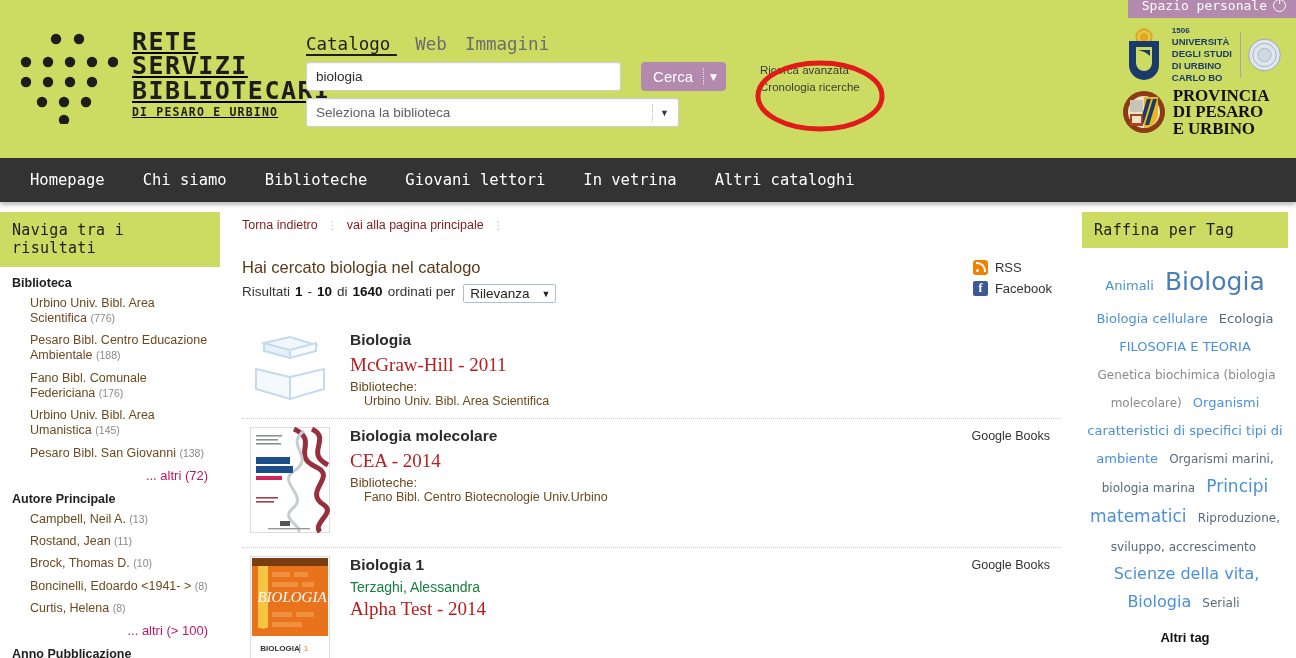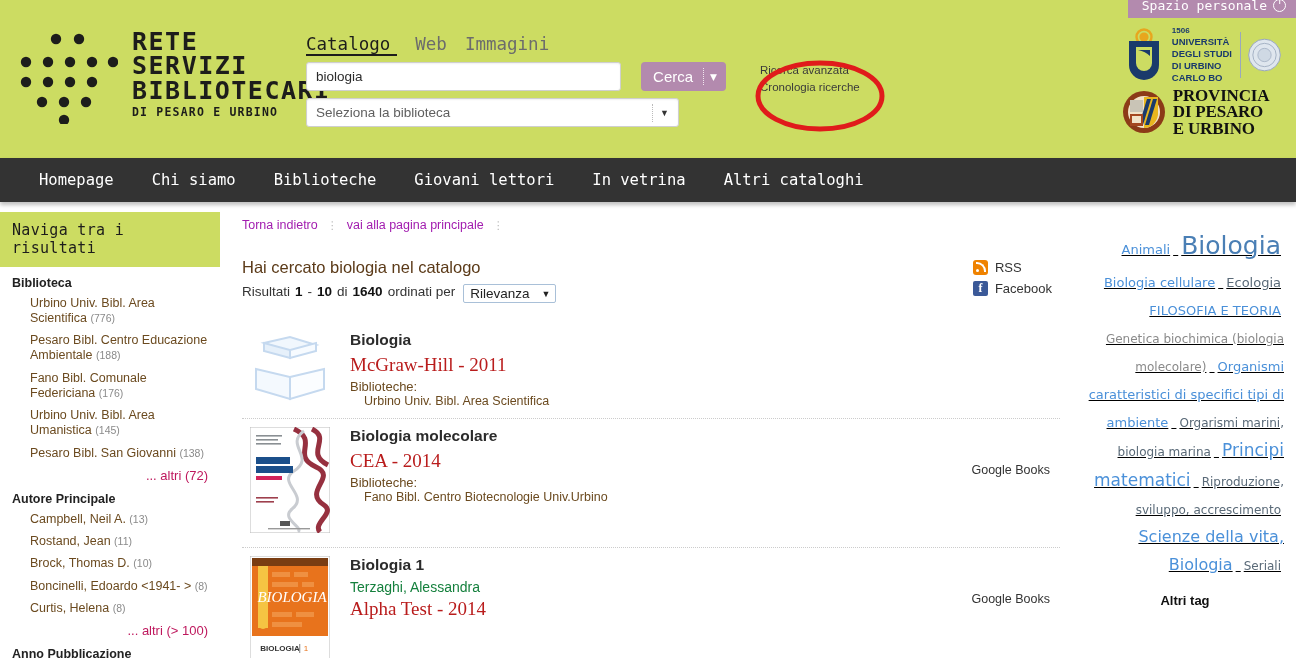--- a/index.html
+++ b/index.html
@@ -13,21 +13,21 @@
   #page { position: relative; width: 1296px; height: 658px; overflow: hidden; }
 
   
   .header {
     position: relative;
     width: 1296px; height: 158px;
     background: #ccdc62;
   }
   .logo-block {
     position: absolute; left: 18px; top: 24px;
-    display: flex; align-items: center;
+    display: flex; align-items: center; text-decoration: underline;
   }
   .logo-dots { width: 100px; height: 100px; }
   .logo-text {
     margin-left: 14px;
     font-family: "DejaVu Sans Mono", monospace;
     color: #1d1d1b;
     line-height: 0.98;
   }
   .logo-text .l1 { font-size: 25px; font-weight: bold; letter-spacing: 1.5px; display:block; }
   .logo-text .l4 { font-size: 11.5px; font-weight: bold; letter-spacing: 1.2px; display:block; margin-top: 4px; }
@@ -117,21 +117,21 @@
   .prov-row { display: flex; align-items: center; margin-top: 4px; }
   .prov-text {
     font-family: "Liberation Serif", serif; color: #111;
     font-weight: bold; font-size: 17px; line-height: 0.98; margin-left: 7px;
     letter-spacing: -0.2px;
   }
 
   
   .nav {
     width: 1296px; height: 44px; background: #333333;
-    display: flex; align-items: center; padding-left: 39px;
+    display: flex; align-items: center; padding-left: 30px;
     box-shadow: 0 3px 4px rgba(0,0,0,0.25);
     position: relative; z-index: 5;
   }
   .nav a {
     color: #ffffff; text-decoration: none;
     font-family: "DejaVu Sans Mono", monospace; font-size: 15.5px;
     margin-right: 38px; cursor: pointer;
   }
 
   
@@ -159,21 +159,21 @@
     font-family: "Liberation Sans", sans-serif; font-size: 13px;
     color: #be185d; text-align: right; padding-right: 12px; margin: 3px 0 7px 0; cursor: pointer;
   }
 
   
   .centercol { flex: 1 1 auto; padding: 16px 14px 0 22px; min-width: 0; }
   .crumbs {
     font-family: "Liberation Sans", sans-serif; font-size: 12.5px; color: #6b4a1f;
     margin-bottom: 26px; display: flex; align-items: center; gap: 9px;
   }
-  .crumbs a { color: #a21caf; text-decoration: none; cursor: pointer; }
+  .crumbs a { color: #7f1d1d; text-decoration: none; cursor: pointer; }
   .crumb-sep { color: #bbb; font-size: 11px; }
 
   .resulthead { position: relative; }
   .hai-cercato {
     font-family: Liberation Sans, sans-serif; font-size: 16.5px;
     color: #5b3a18; margin-bottom: 7px;
   }
   .risultati {
     font-family: "Liberation Sans", sans-serif; font-size: 13.5px;
     color: #333; display: flex; align-items: flex-start; gap: 5px;
@@ -234,27 +234,27 @@
   .rlib-label {
     font-family: "Liberation Sans", sans-serif; font-size: 13px;
     color: #6b4a1f; margin-top: 2px;
   }
   .rlib {
     font-family: "Liberation Sans", sans-serif; font-size: 12.5px;
     color: #6b4a1f; padding-left: 14px;
   }
   .gbooks {
     position: absolute; right: 10px; top: 10px;
-    font-family: "Liberation Sans", sans-serif; font-size: 12.5px; color: #333; margin-top: 34px;
+    font-family: "Liberation Sans", sans-serif; font-size: 12.5px; color: #333;
   }
 
   
   .rightcol { width: 222px; flex: 0 0 222px; padding: 10px 8px 0 8px; }
   .tagcloud {
-    padding: 12px 4px 6px 4px; text-align: right; line-height: 1.75; text-decoration: underline;
+    padding: 12px 4px 6px 4px; text-align: center; line-height: 1.75;
   }
   .tag { cursor: pointer; margin: 0 3px; white-space: nowrap; }
   .altri-tag {
     text-align: center; font-family: "Liberation Sans", sans-serif;
     font-size: 13px; font-weight: bold; color: #111; margin-top: 8px; cursor: pointer;
   }
 </style>
 </head>
 <body>
 
@@ -567,20 +567,21 @@
             <div class="rauthor">Terzaghi, Alessandra</div>
             <div class="rmeta">Alpha Test - 2014</div>
           </div>
           <div class="gbooks">Google Books</div>
         </div>
 
       </div>
     </div>
 
     <div class="rightcol">
+      <div class="panel-head">Raffina per Tag</div>
 
       <div class="tagcloud">
         <span class="tag" style="font-size:13px;color:#4a90d9">Animali</span>
         <span class="tag" style="font-size:25px;color:#4a7fb5">Biologia</span>
         <span class="tag" style="font-size:13px;color:#4a90d9;white-space:normal">Biologia cellulare</span>
         <span class="tag" style="font-size:13px;color:#5a6a78">Ecologia</span>
         <span class="tag" style="font-size:13px;color:#4a90d9">FILOSOFIA E TEORIA</span>
         <span class="tag" style="font-size:12px;color:#8a8a8a;white-space:normal">Genetica biochimica (biologia molecolare)</span>
         <span class="tag" style="font-size:13px;color:#4a90d9;white-space:normal">Organismi caratteristici di specifici tipi di ambiente</span>
         <span class="tag" style="font-size:12px;color:#5a6a78;white-space:normal">Orgarismi marini, biologia marina</span>

